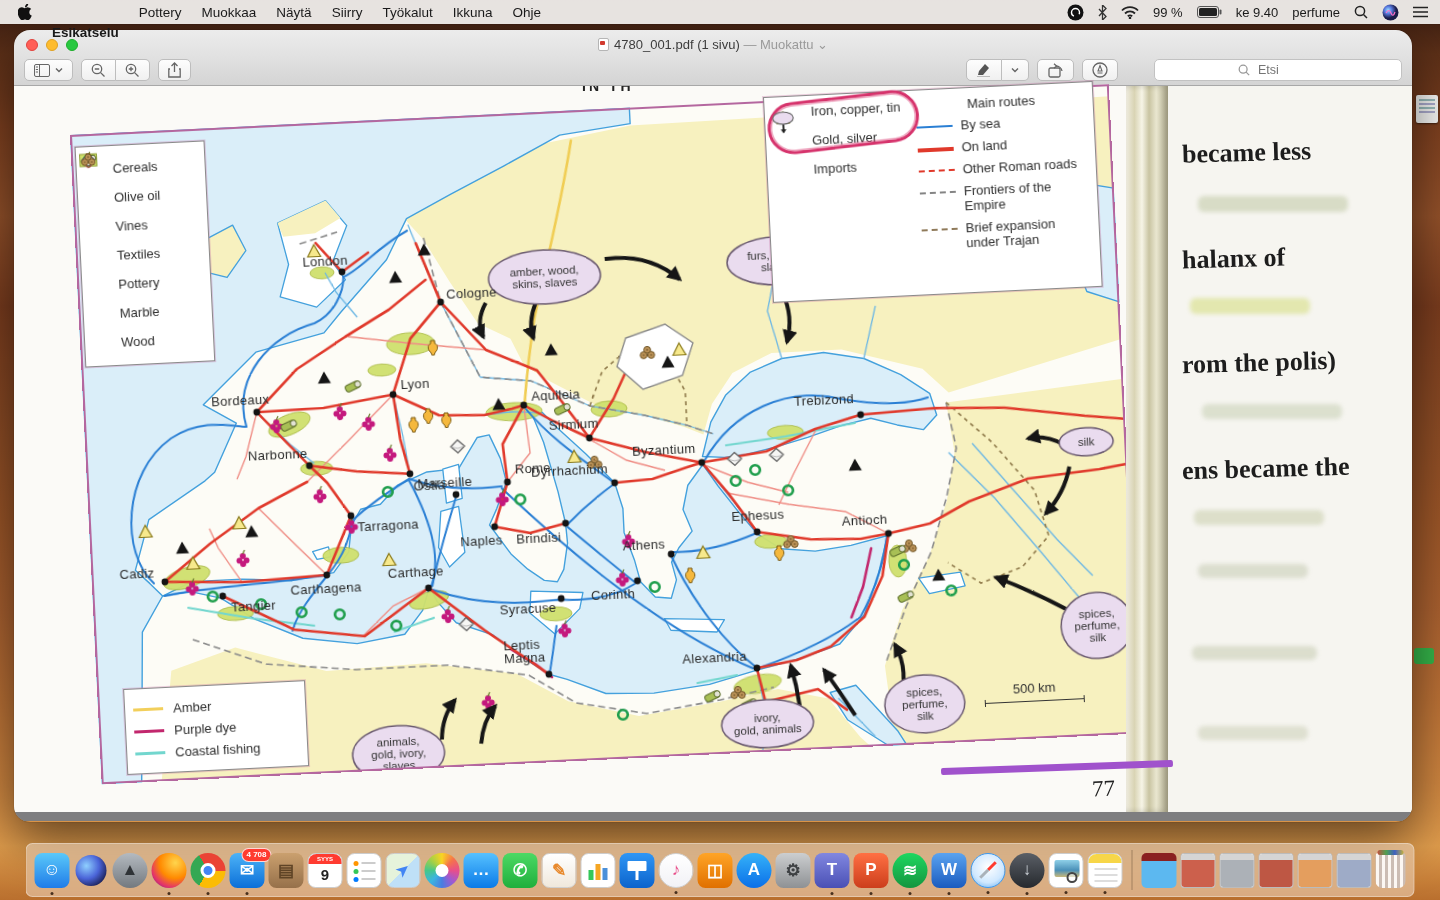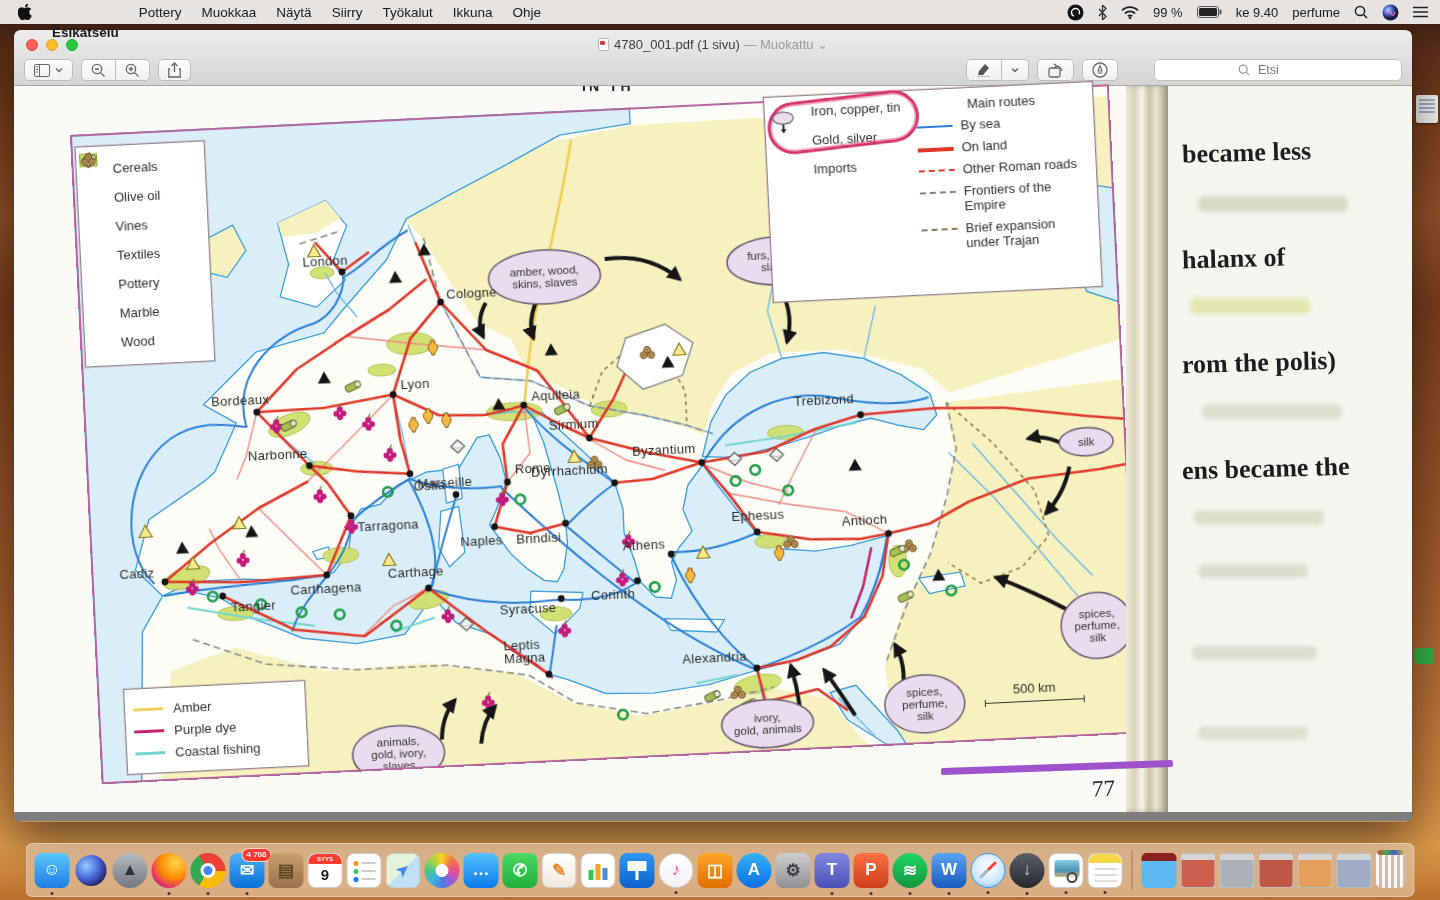--- a/index.html
+++ b/index.html
@@ -15,21 +15,21 @@
   .menubar{position:absolute;left:0;top:0;width:1440px;height:24px;
     background:rgba(238,235,233,.96);display:flex;align-items:center;
     font-size:13.5px;color:#1a1a1a;z-index:50;box-shadow:0 0 1px rgba(0,0,0,.4);}
   .menubar .apple{margin:0 10px 0 18px;display:flex;align-items:center;}
   .menu-item{padding:0 10px;}
   .menu-item.app{font-weight:bold;margin-top:40px;}
   .mb-right{margin-left:auto;display:flex;align-items:center;gap:14px;padding-right:12px;}
   .mb-right .txt{font-size:13px;}
   .statico{display:flex;align-items:center;}
   
-  .window{position:absolute;left:14px;top:30px;width:1398px;height:792px;border-radius:6px;
+  .window{position:absolute;left:14px;top:30px;width:1398px;height:792px;border-radius:16px;
     box-shadow:0 18px 50px rgba(0,0,0,.55), 0 0 1px rgba(0,0,0,.6);overflow:hidden;z-index:10;}
   .titlebar{position:relative;height:56px;
     background:linear-gradient(180deg,#ececec 0%,#e2e2e2 45%,#d4d4d4 100%);
     border-bottom:1px solid #a8a8a8;border-radius:6px 6px 0 0;}
   .lights{position:absolute;left:12px;top:9px;display:flex;gap:8px;}
   .light{width:12px;height:12px;border-radius:50%;}
   .l-red{background:#ff5f57;border:.5px solid #e0443e;}
   .l-yel{background:#febc2e;border:.5px solid #dea123;}
   .l-grn{background:#28c840;border:.5px solid #1dad2b;}
   .wtitle{position:absolute;top:7px;left:0;right:0;text-align:center;font-size:13px;color:#3c3c3c;}

